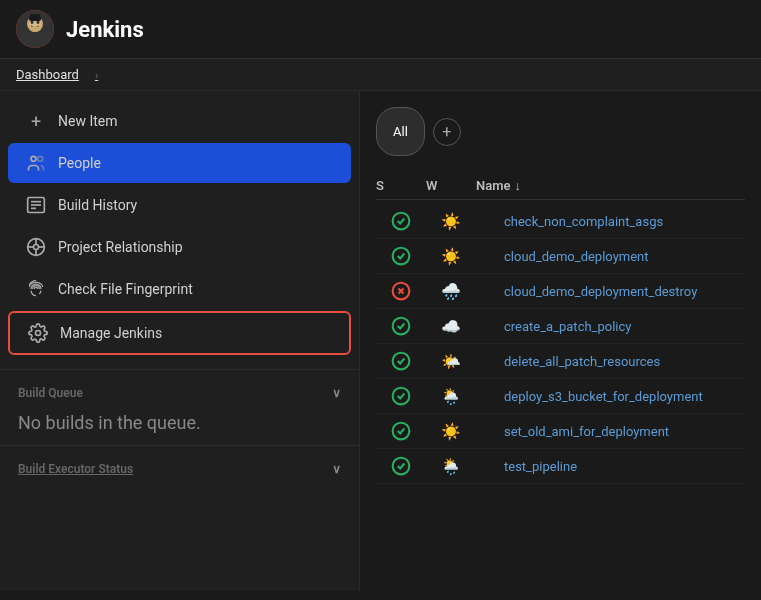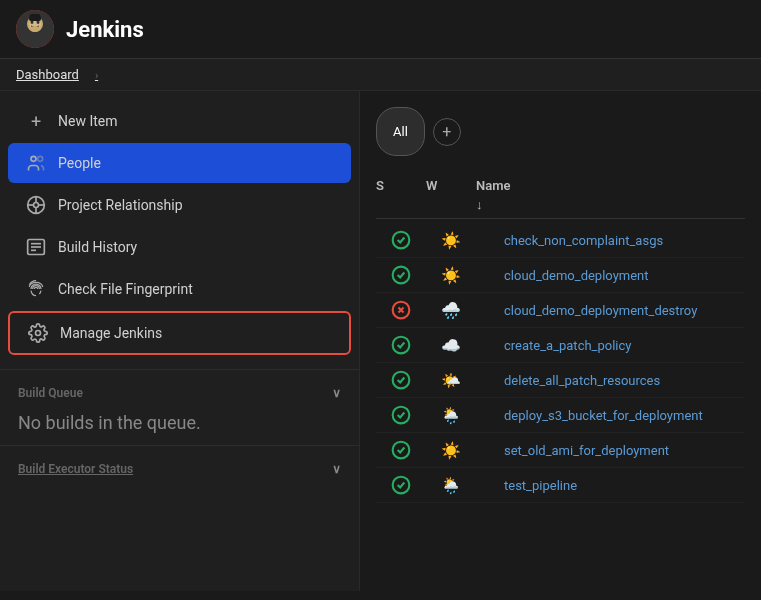--- a/index.html
+++ b/index.html
@@ -172,23 +172,22 @@
       border-bottom: 1px solid #333;
       margin-bottom: 4px;
     }
     .col-header {
       font-size: 13px;
       font-weight: 600;
       color: #bbb;
     }
     .col-header.name-col {
       display: flex;
-      align-items: flex-start;
+      align-items: flex-end;
       gap: 4px;
-      flex-direction: column;
     }
     .table-row {
       display: grid;
       grid-template-columns: 50px 50px 1fr;
       padding: 7px 0;
       border-bottom: 1px solid #222;
       align-items: center;
     }
     .status-icon {
       font-size: 18px;
@@ -264,41 +263,41 @@
             <circle cx="17" cy="7" r="3" opacity="0.5"></circle>
             <path d="M21 21v-2a4 4 0 0 0-3-3.87" opacity="0.5"></path>
           </svg>
         </div>
         <span>People</span>
       </div>
 
       <div class="nav-item">
         <div class="nav-icon">
           <svg width="20" height="20" viewBox="0 0 24 24" fill="none" stroke="#aaa" stroke-width="2">
+            <rect x="2" y="3" width="20" height="18" rx="2"></rect>
+            <line x1="6" y1="8" x2="18" y2="8"></line>
+            <line x1="6" y1="12" x2="18" y2="12"></line>
+            <line x1="6" y1="16" x2="12" y2="16"></line>
+          </svg>
+        </div>
+        <span>Build History</span>
+      </div>
+
+      <div class="nav-item">
+        <div class="nav-icon">
+          <svg width="20" height="20" viewBox="0 0 24 24" fill="none" stroke="#aaa" stroke-width="2">
             <circle cx="12" cy="12" r="10"></circle>
             <circle cx="12" cy="12" r="3"></circle>
             <line x1="12" y1="2" x2="12" y2="9"></line>
             <line x1="12" y1="15" x2="12" y2="22"></line>
             <line x1="2" y1="12" x2="9" y2="12"></line>
             <line x1="15" y1="12" x2="22" y2="12"></line>
           </svg>
         </div>
         <span>Project Relationship</span>
-      </div>
-
-      <div class="nav-item">
-        <div class="nav-icon">
-          <svg width="20" height="20" viewBox="0 0 24 24" fill="none" stroke="#aaa" stroke-width="2">
-            <rect x="2" y="3" width="20" height="18" rx="2"></rect>
-            <line x1="6" y1="8" x2="18" y2="8"></line>
-            <line x1="6" y1="12" x2="18" y2="12"></line>
-            <line x1="6" y1="16" x2="12" y2="16"></line>
-          </svg>
-        </div>
-        <span>Build History</span>
       </div>
 
       <div class="nav-item">
         <div class="nav-icon">
           <svg width="20" height="20" viewBox="0 0 24 24" fill="none" stroke="#aaa" stroke-width="1.5">
             <path d="M12 2C8.5 2 5.5 4 4 7"></path>
             <path d="M4 9.5C4 6.5 7.5 4 12 4s8 2.5 8 5.5"></path>
             <path d="M6 12c0-3.3 2.7-6 6-6s6 2.7 6 6"></path>
             <path d="M8 12c0-2.2 1.8-4 4-4s4 1.8 4 4"></path>
             <path d="M10 12c0-1.1.9-2 2-2s2 .9 2 2"></path>

